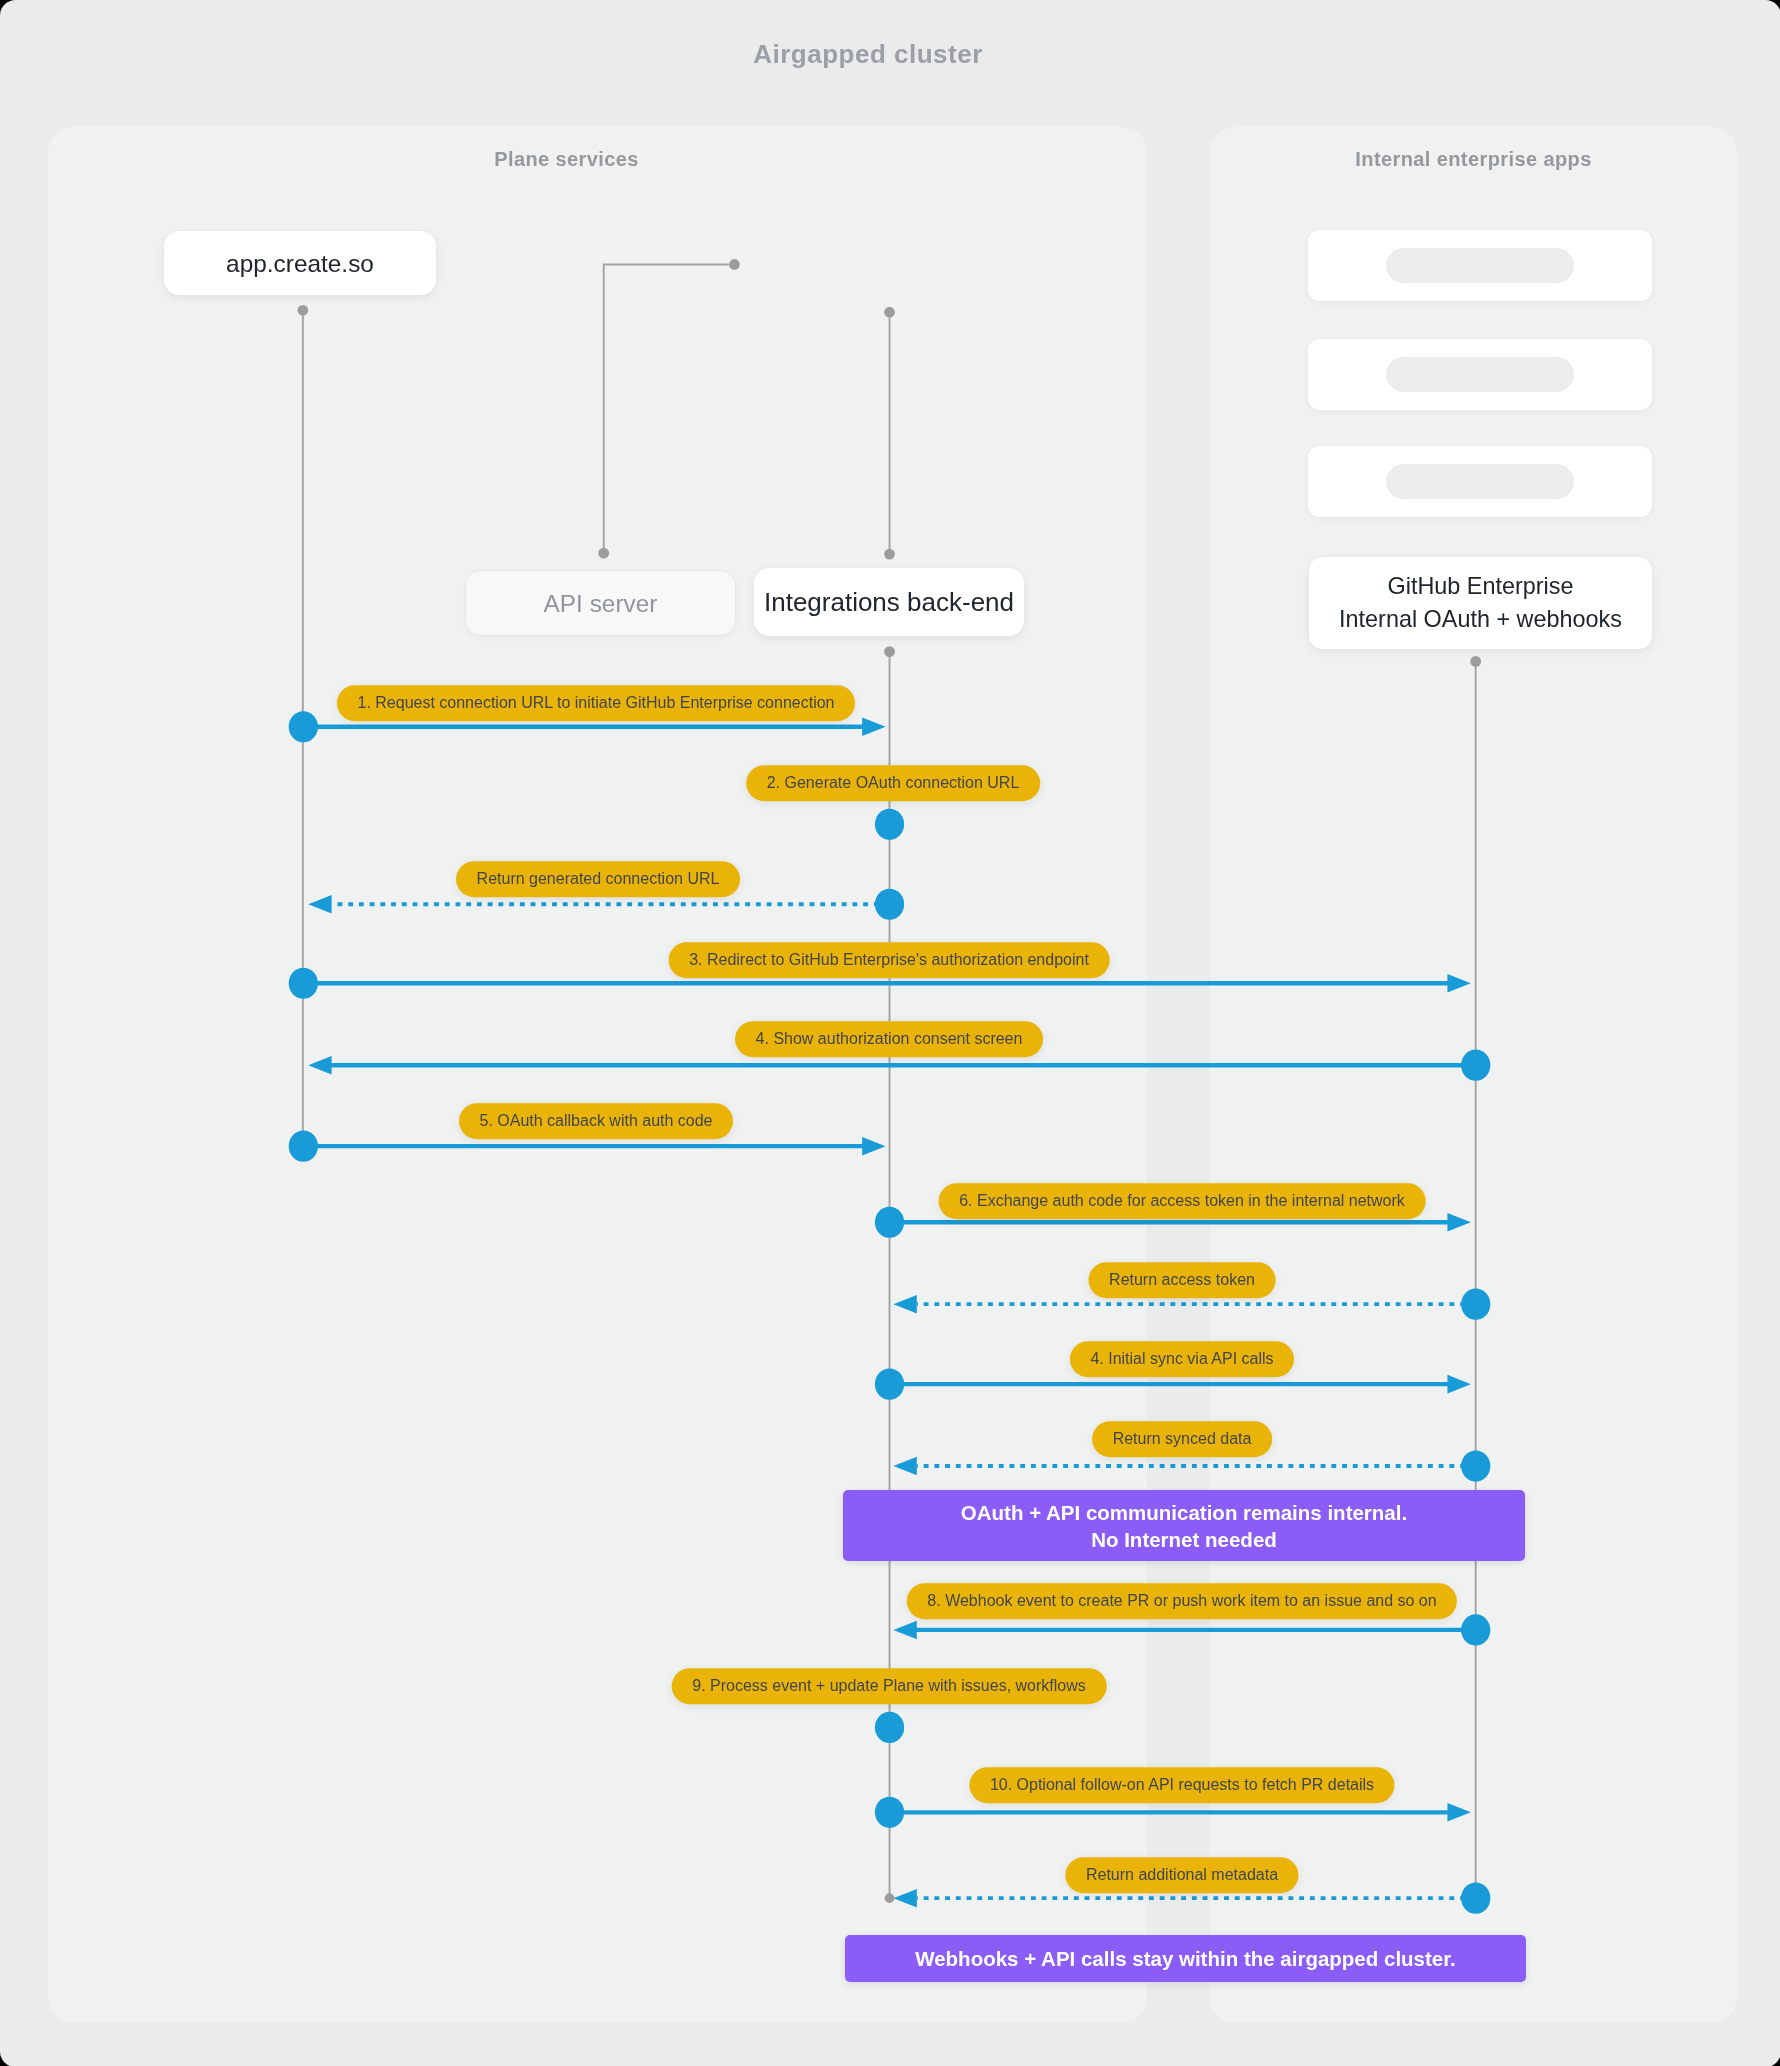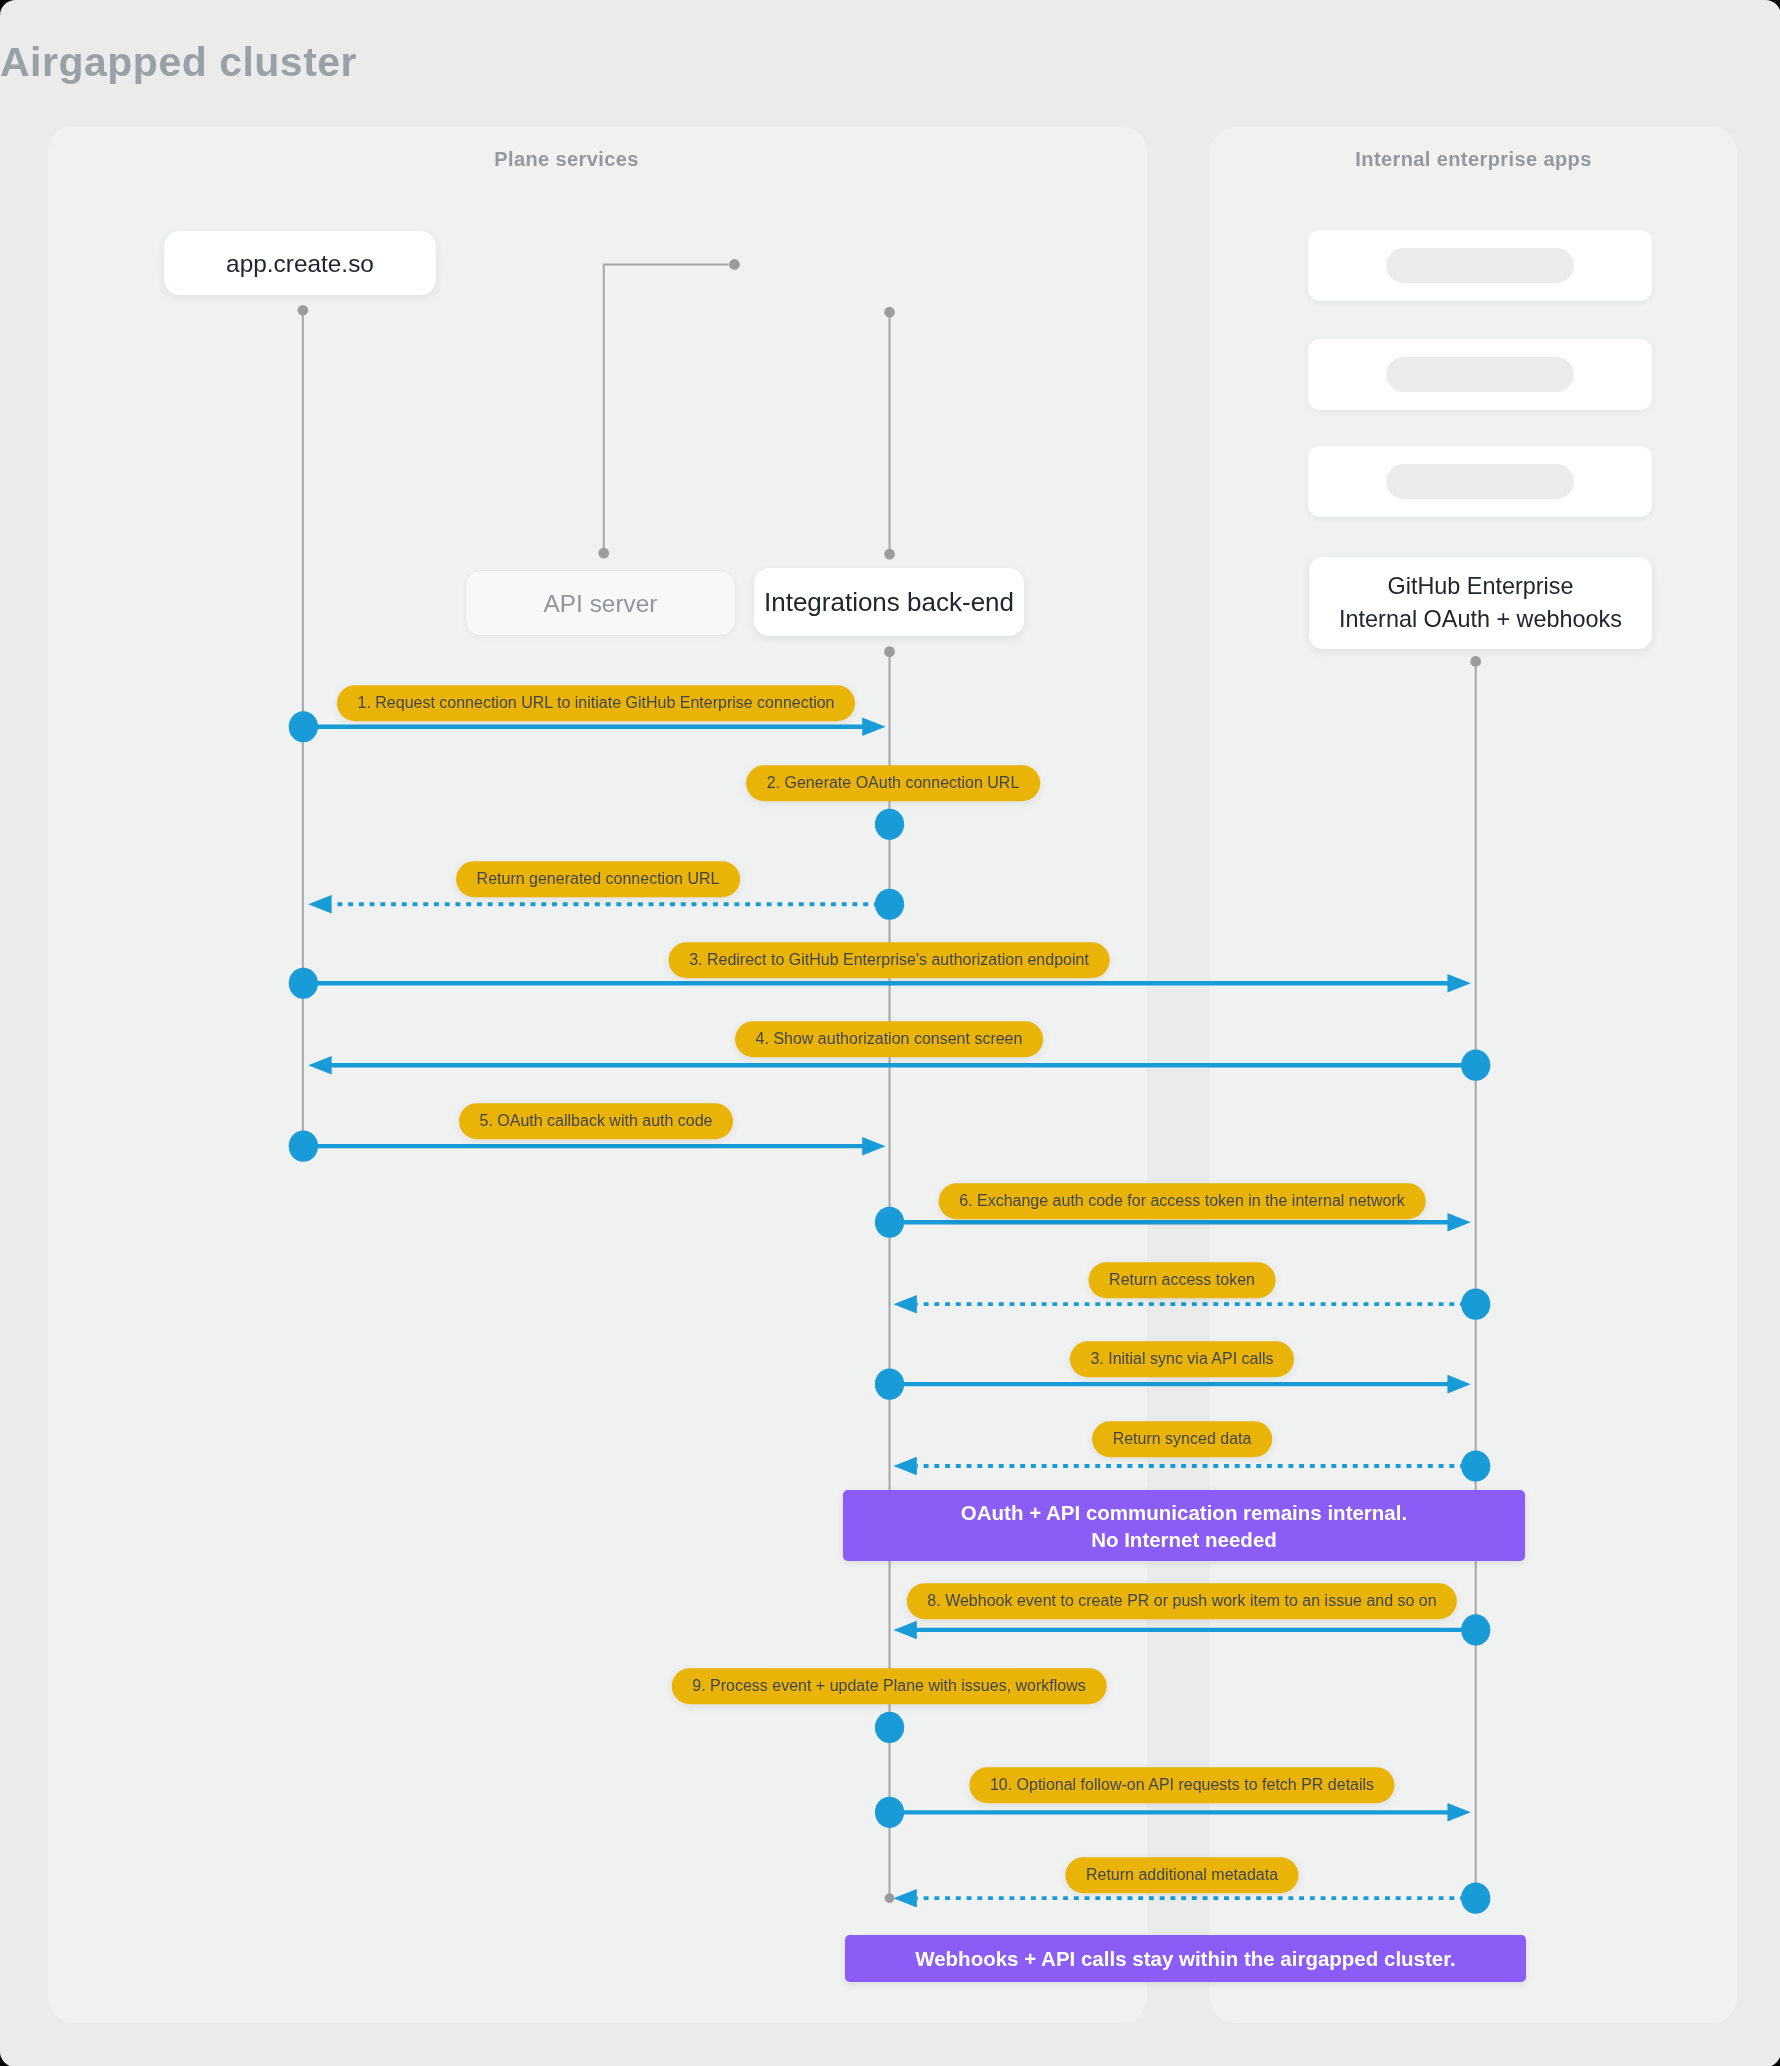--- a/index.html
+++ b/index.html
@@ -3,22 +3,22 @@
 <meta charset="utf-8">
 <style>
   html,body{margin:0;padding:0;background:#000;}
   .page{
     position:relative;width:1781px;height:2067px;overflow:hidden;
     background:#eaebeb;border-radius:15.6px;
     font-family:"Liberation Sans","DejaVu Sans",sans-serif;
     -webkit-font-smoothing:antialiased;
   }
   .diagram-title{
-    position:absolute;left:0;top:39px;width:1736px;
-    font-size:41px;font-weight:700;color:#9aa0a5;letter-spacing:0.5px;
+    position:absolute;left:0;top:39px;width:1736px;text-align:center;
+    font-size:26px;font-weight:700;color:#9aa0a5;letter-spacing:0.5px;
   }
   .panel{
     position:absolute;top:127px;height:1896px;background:#f0f1f1;border-radius:25px;
   }
   .panel-left{left:48px;width:1099px;}
   .panel-right{left:1210px;width:527px;}
   .panel-title{
     position:absolute;top:148px;font-size:20px;font-weight:700;color:#94999e;
     text-align:center;letter-spacing:0.4px;
   }
@@ -154,21 +154,21 @@
   </div>
 
   <div class="pill" style="left:596px;top:703px;">1. Request connection URL to initiate GitHub Enterprise connection</div>
   <div class="pill" style="left:893px;top:783px;">2. Generate OAuth connection URL</div>
   <div class="pill" style="left:598px;top:879px;">Return generated connection URL</div>
   <div class="pill" style="left:889px;top:960px;">3. Redirect to GitHub Enterprise's authorization endpoint</div>
   <div class="pill" style="left:889px;top:1039px;">4. Show authorization consent screen</div>
   <div class="pill" style="left:596px;top:1121px;">5. OAuth callback with auth code</div>
   <div class="pill" style="left:1182px;top:1201px;">6. Exchange auth code for access token in the internal network</div>
   <div class="pill" style="left:1182px;top:1280px;">Return access token</div>
-  <div class="pill" style="left:1182px;top:1359px;">3. Initial sync via API calls</div>
+  <div class="pill" style="left:1182px;top:1359px;">4. Initial sync via API calls</div>
   <div class="pill" style="left:1182px;top:1439px;">Return synced data</div>
   <div class="pill" style="left:1182px;top:1601px;">8. Webhook event to create PR  or push work item to an issue  and so on</div>
   <div class="pill" style="left:889px;top:1686px;">9. Process event + update Plane with issues, workflows</div>
   <div class="pill" style="left:1182px;top:1785px;">10. Optional follow-on API requests to fetch PR details</div>
   <div class="pill" style="left:1182px;top:1875px;">Return additional metadata</div>
 
   <div class="banner banner-internal">
     <span>OAuth + API communication remains internal.</span>
     <span>No Internet needed</span>
   </div>

